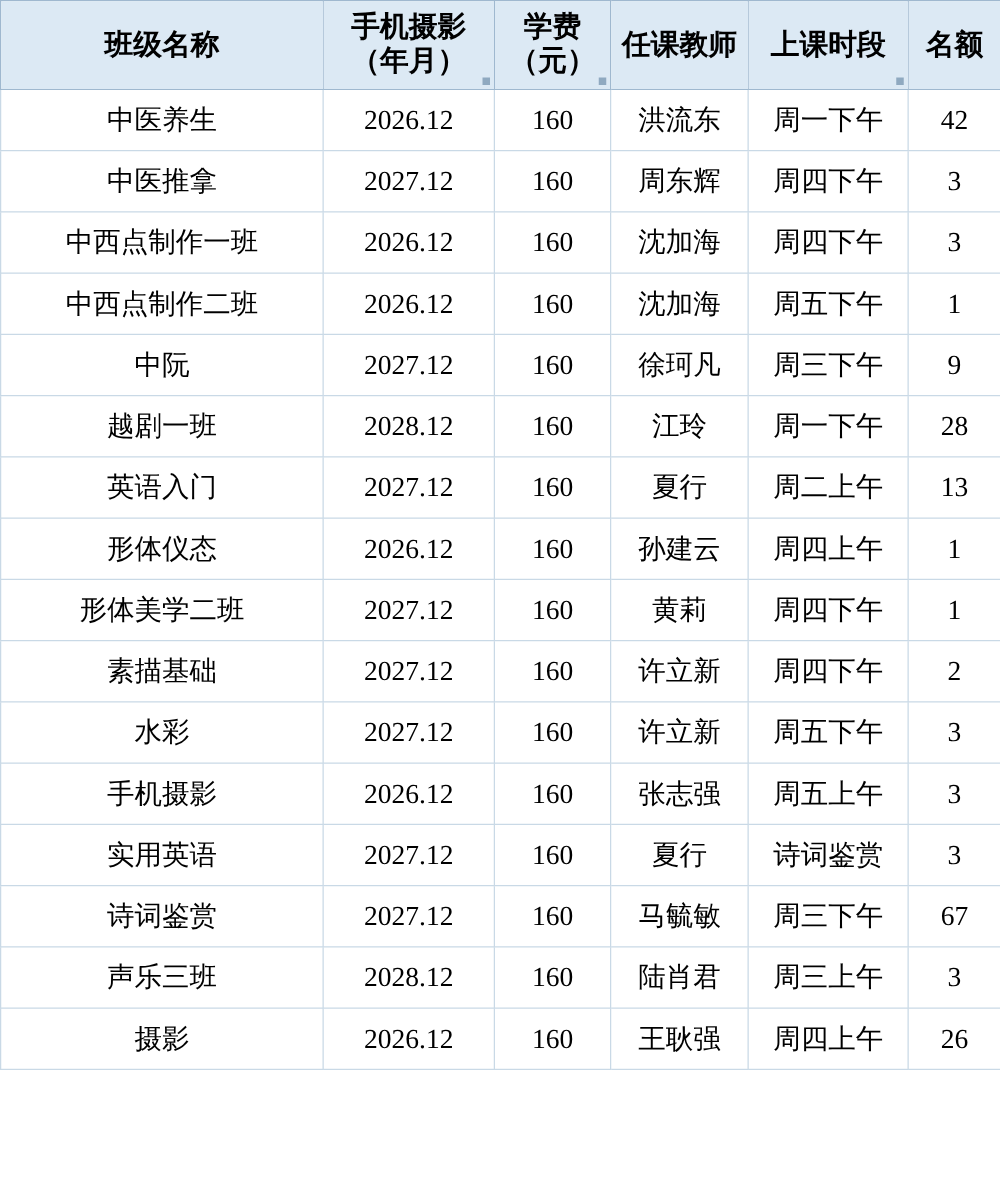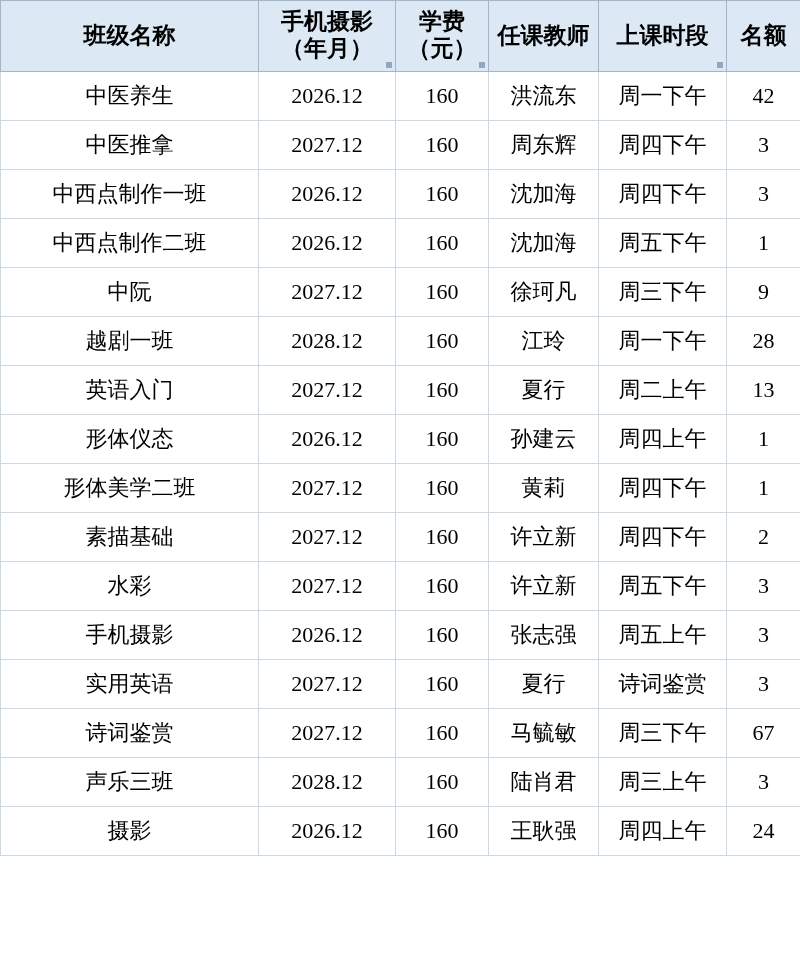--- a/index.html
+++ b/index.html
@@ -225,16 +225,16 @@
         <td>陆肖君</td>
         <td>周三上午</td>
         <td class="num">3</td>
       </tr>
       <tr>
         <td>摄影</td>
         <td class="num">2026.12</td>
         <td class="num">160</td>
         <td>王耿强</td>
         <td>周四上午</td>
-        <td class="num">24</td>
+        <td class="num">26</td>
       </tr>
     </tbody>
 </table>
 
 </body></html>

